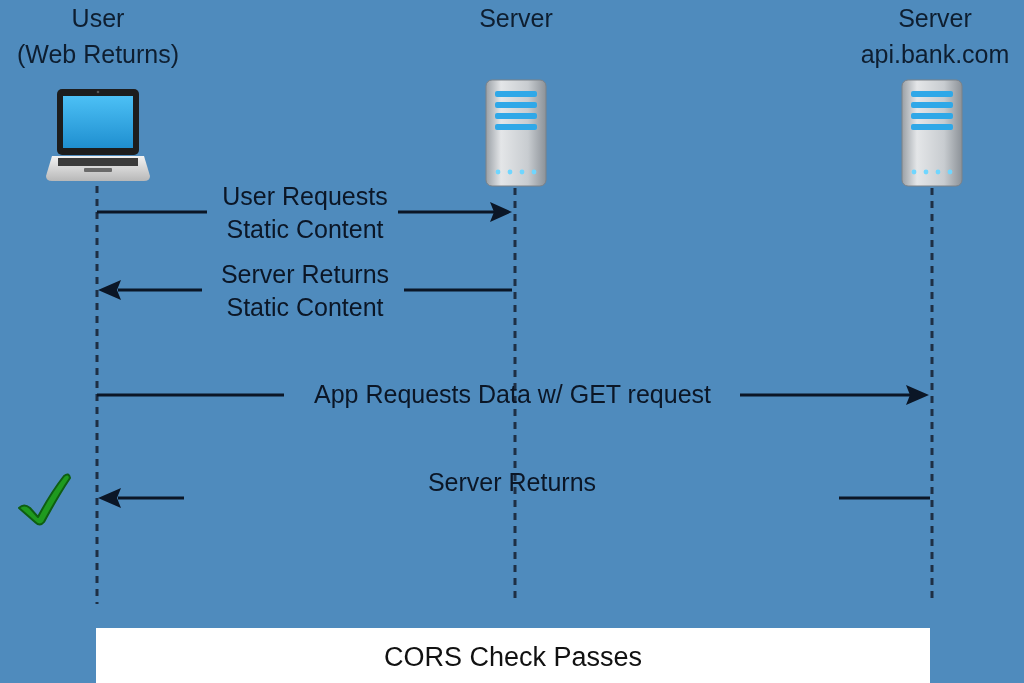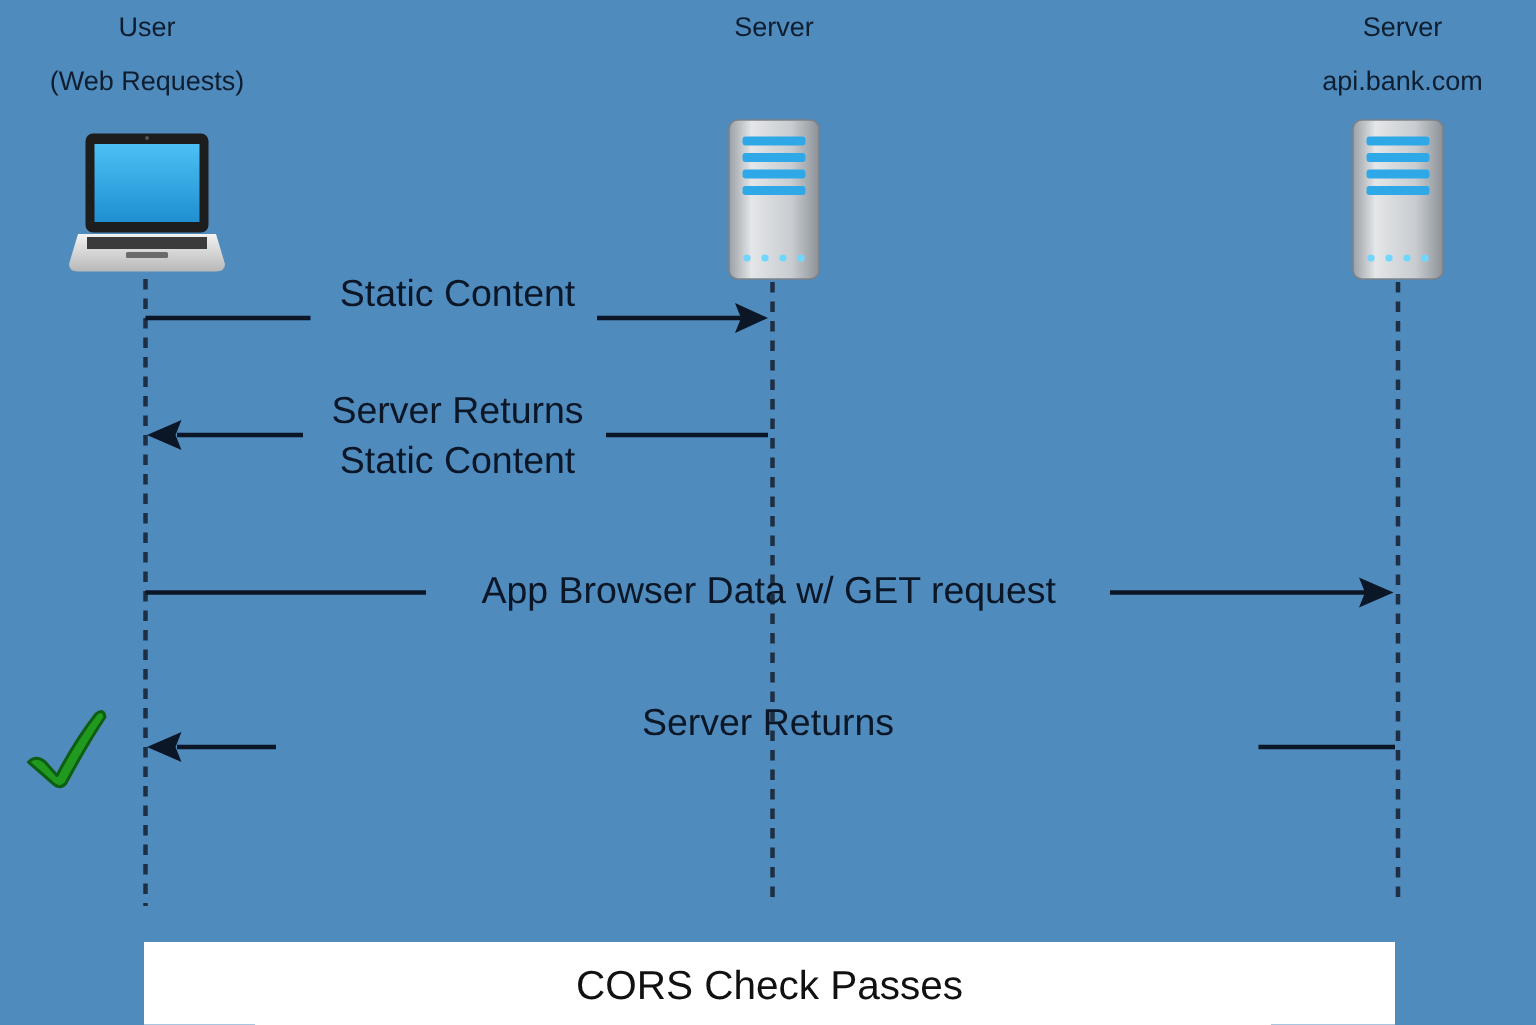--- a/index.html
+++ b/index.html
@@ -1,32 +1,32 @@
 <!DOCTYPE html>
 <html><head>
 <meta charset="utf-8">
 <style>
   html, body { margin:0; padding:0; }
   body { width:1024px; height:683px; overflow:hidden; background:#4f8bbd; position:relative;
          font-family:"Liberation Sans", sans-serif; color:#0b1a2a; }
   .canvas { position:absolute; left:0; top:0; width:1024px; height:683px; }
-  .label { position:absolute; text-align:center; font-size:18px; line-height:36px; color:#0e1e30; }
+  .label { position:absolute; text-align:center; font-size:25px; line-height:36px; color:#0e1e30; }
   .msg { position:absolute; text-align:center; font-size:25px; line-height:33px; color:#0b1626; }
   .footer { position:absolute; left:96px; top:628px; width:834px; height:60px; background:#ffffff;
             font-size:27px; text-align:center; line-height:58px; color:#111; }
   svg { position:absolute; left:0; top:0; }
 </style>
 </head>
 <body>
 
 <div class="canvas">
 
   <div class="label" style="left:0; top:0; width:196px;">
     <div>User</div>
-    <div>(Web Requests)</div>
+    <div>(Web Returns)</div>
   </div>
   <div class="label" style="left:396px; top:0; width:240px;">
     <div>Server</div>
   </div>
   <div class="label" style="left:830px; top:0; width:210px;">
     <div>Server</div>
     <div>api.bank.com</div>
   </div>
 
   <svg width="1024" height="683" viewBox="0 0 1024 683">
@@ -113,27 +113,28 @@
       <line x1="839" y1="498" x2="930" y2="498" stroke="#0b1626" stroke-width="3"></line>
       <path d="M98 498 L121 488 L117 498 L121 508 Z" fill="#0b1626"></path>
     </g>
 
     <g>
       <path d="M19 508 Q24 503 30 508 L38 517 Q50 494 64 476 Q69 472 70 478 Q58 496 44 522 Q40 527 35 522 Z" fill="#1f9a1f" stroke="#0e5e12" stroke-width="2" stroke-linejoin="round"></path>
     </g>
   </svg>
 
   <div class="msg" style="left:180px; top:180px; width:250px;">
+    <div>User Requests</div>
     <div>Static Content</div>
   </div>
   <div class="msg" style="left:180px; top:258px; width:250px;">
     <div>Server Returns</div>
     <div>Static Content</div>
   </div>
   <div class="msg" style="left:260px; top:378px; width:505px;">
-    <div>App Browser Data w/ GET request</div>
+    <div>App Requests Data w/ GET request</div>
   </div>
   <div class="msg" style="left:176px; top:466px; width:672px;">
     <div>Server Returns</div>
   </div>
 
   <div class="footer">CORS Check Passes</div>
 </div>
 
 </body></html>

